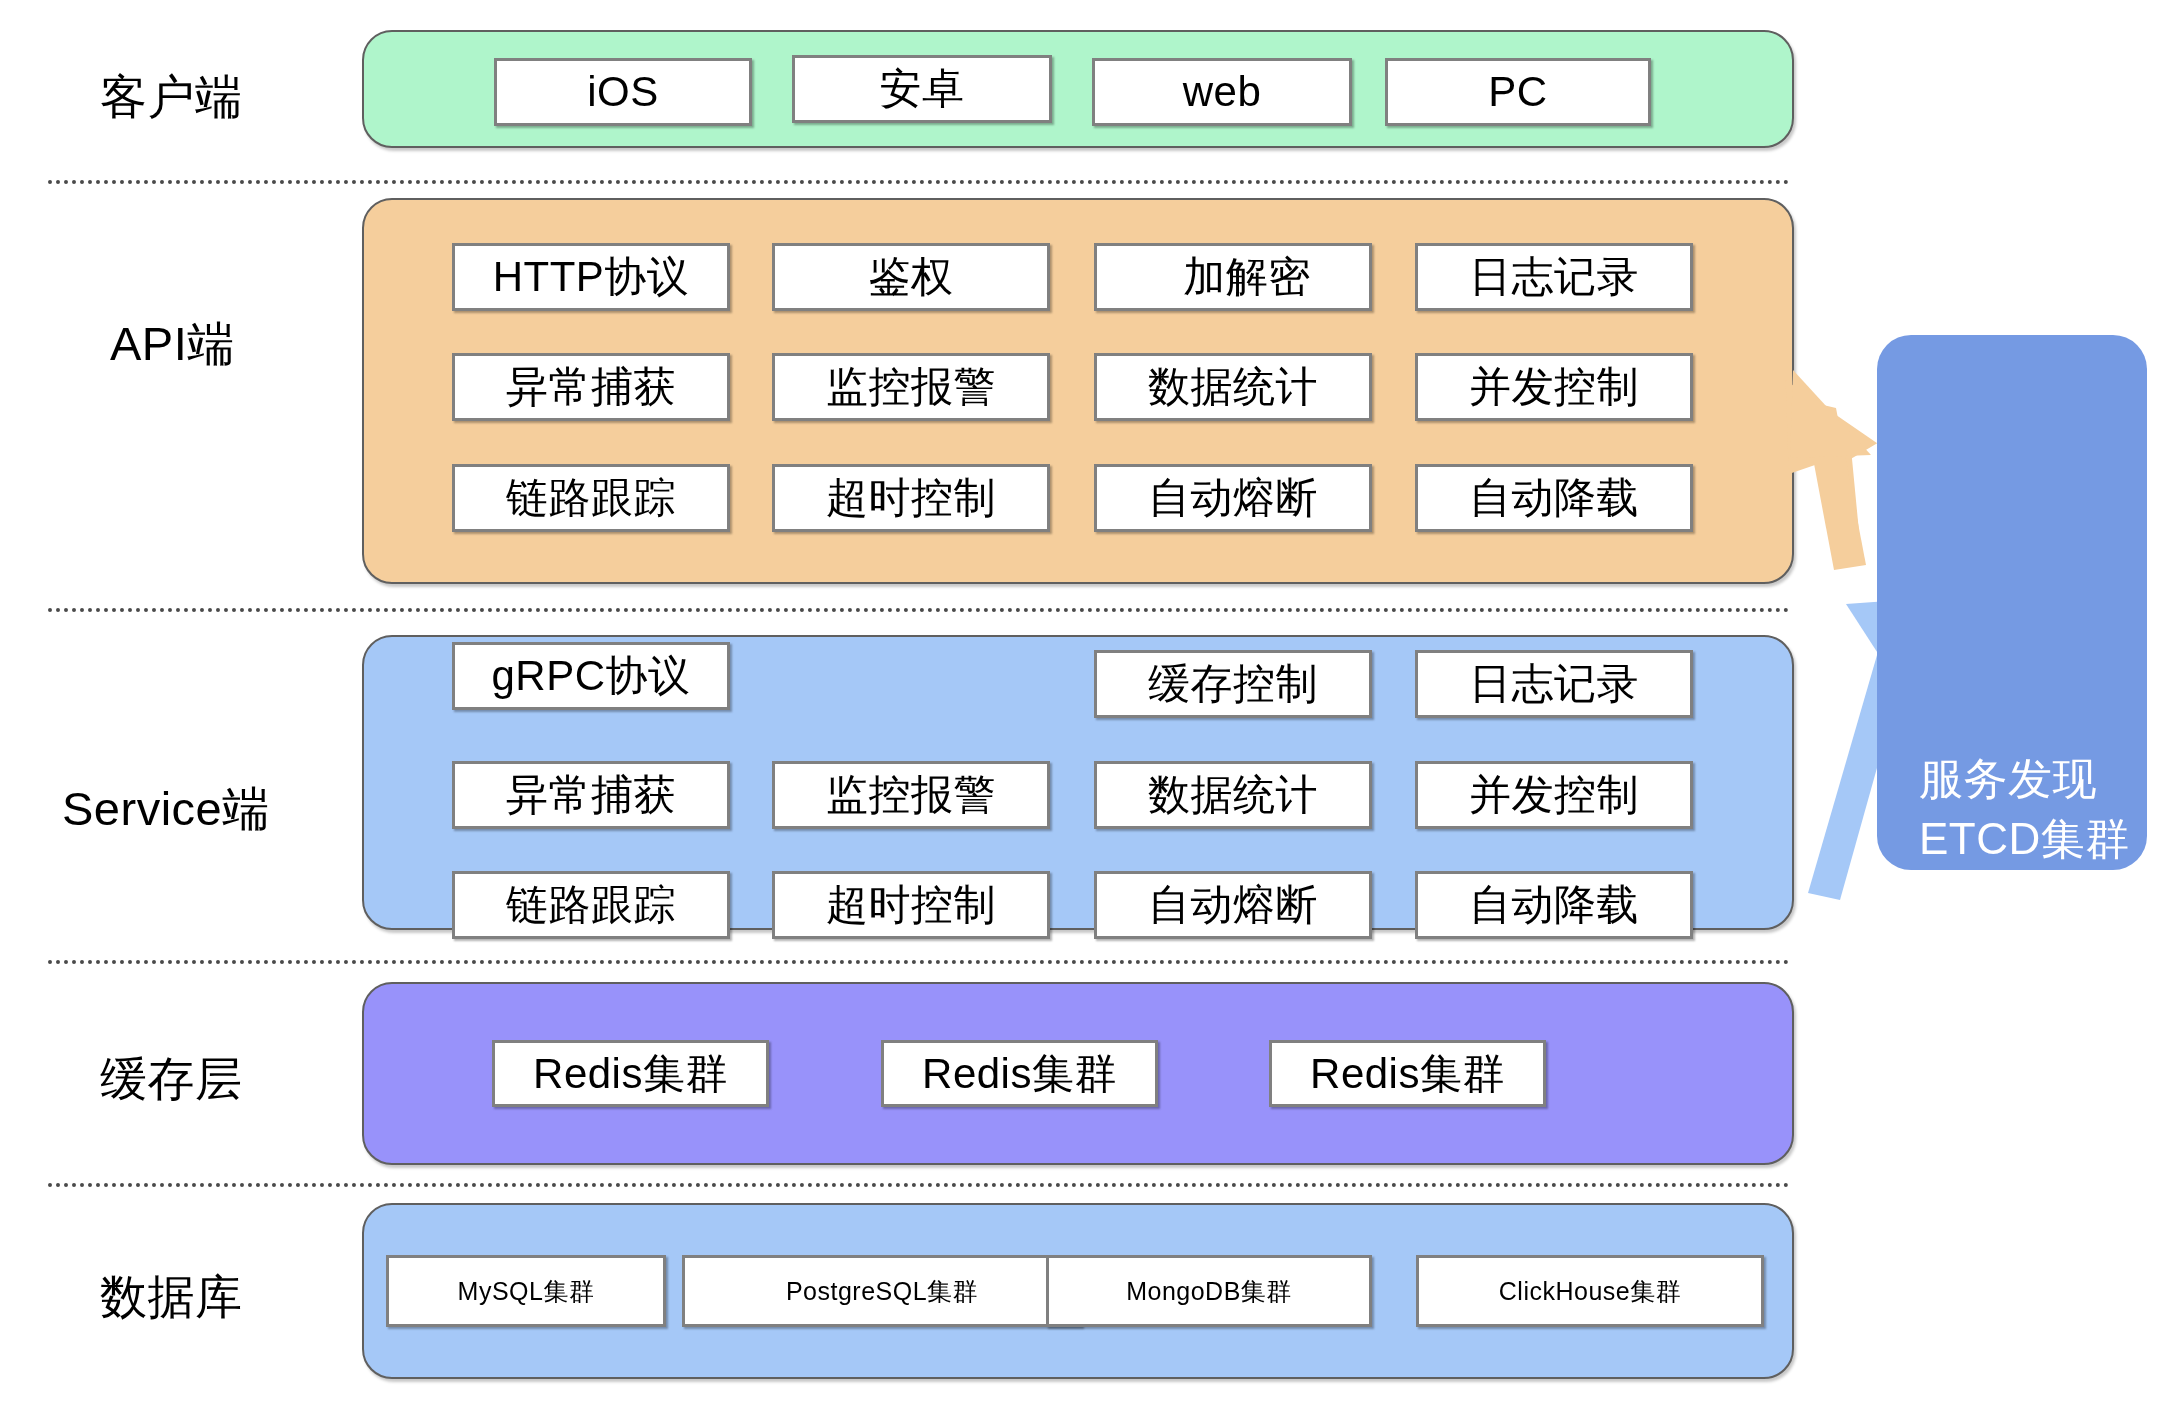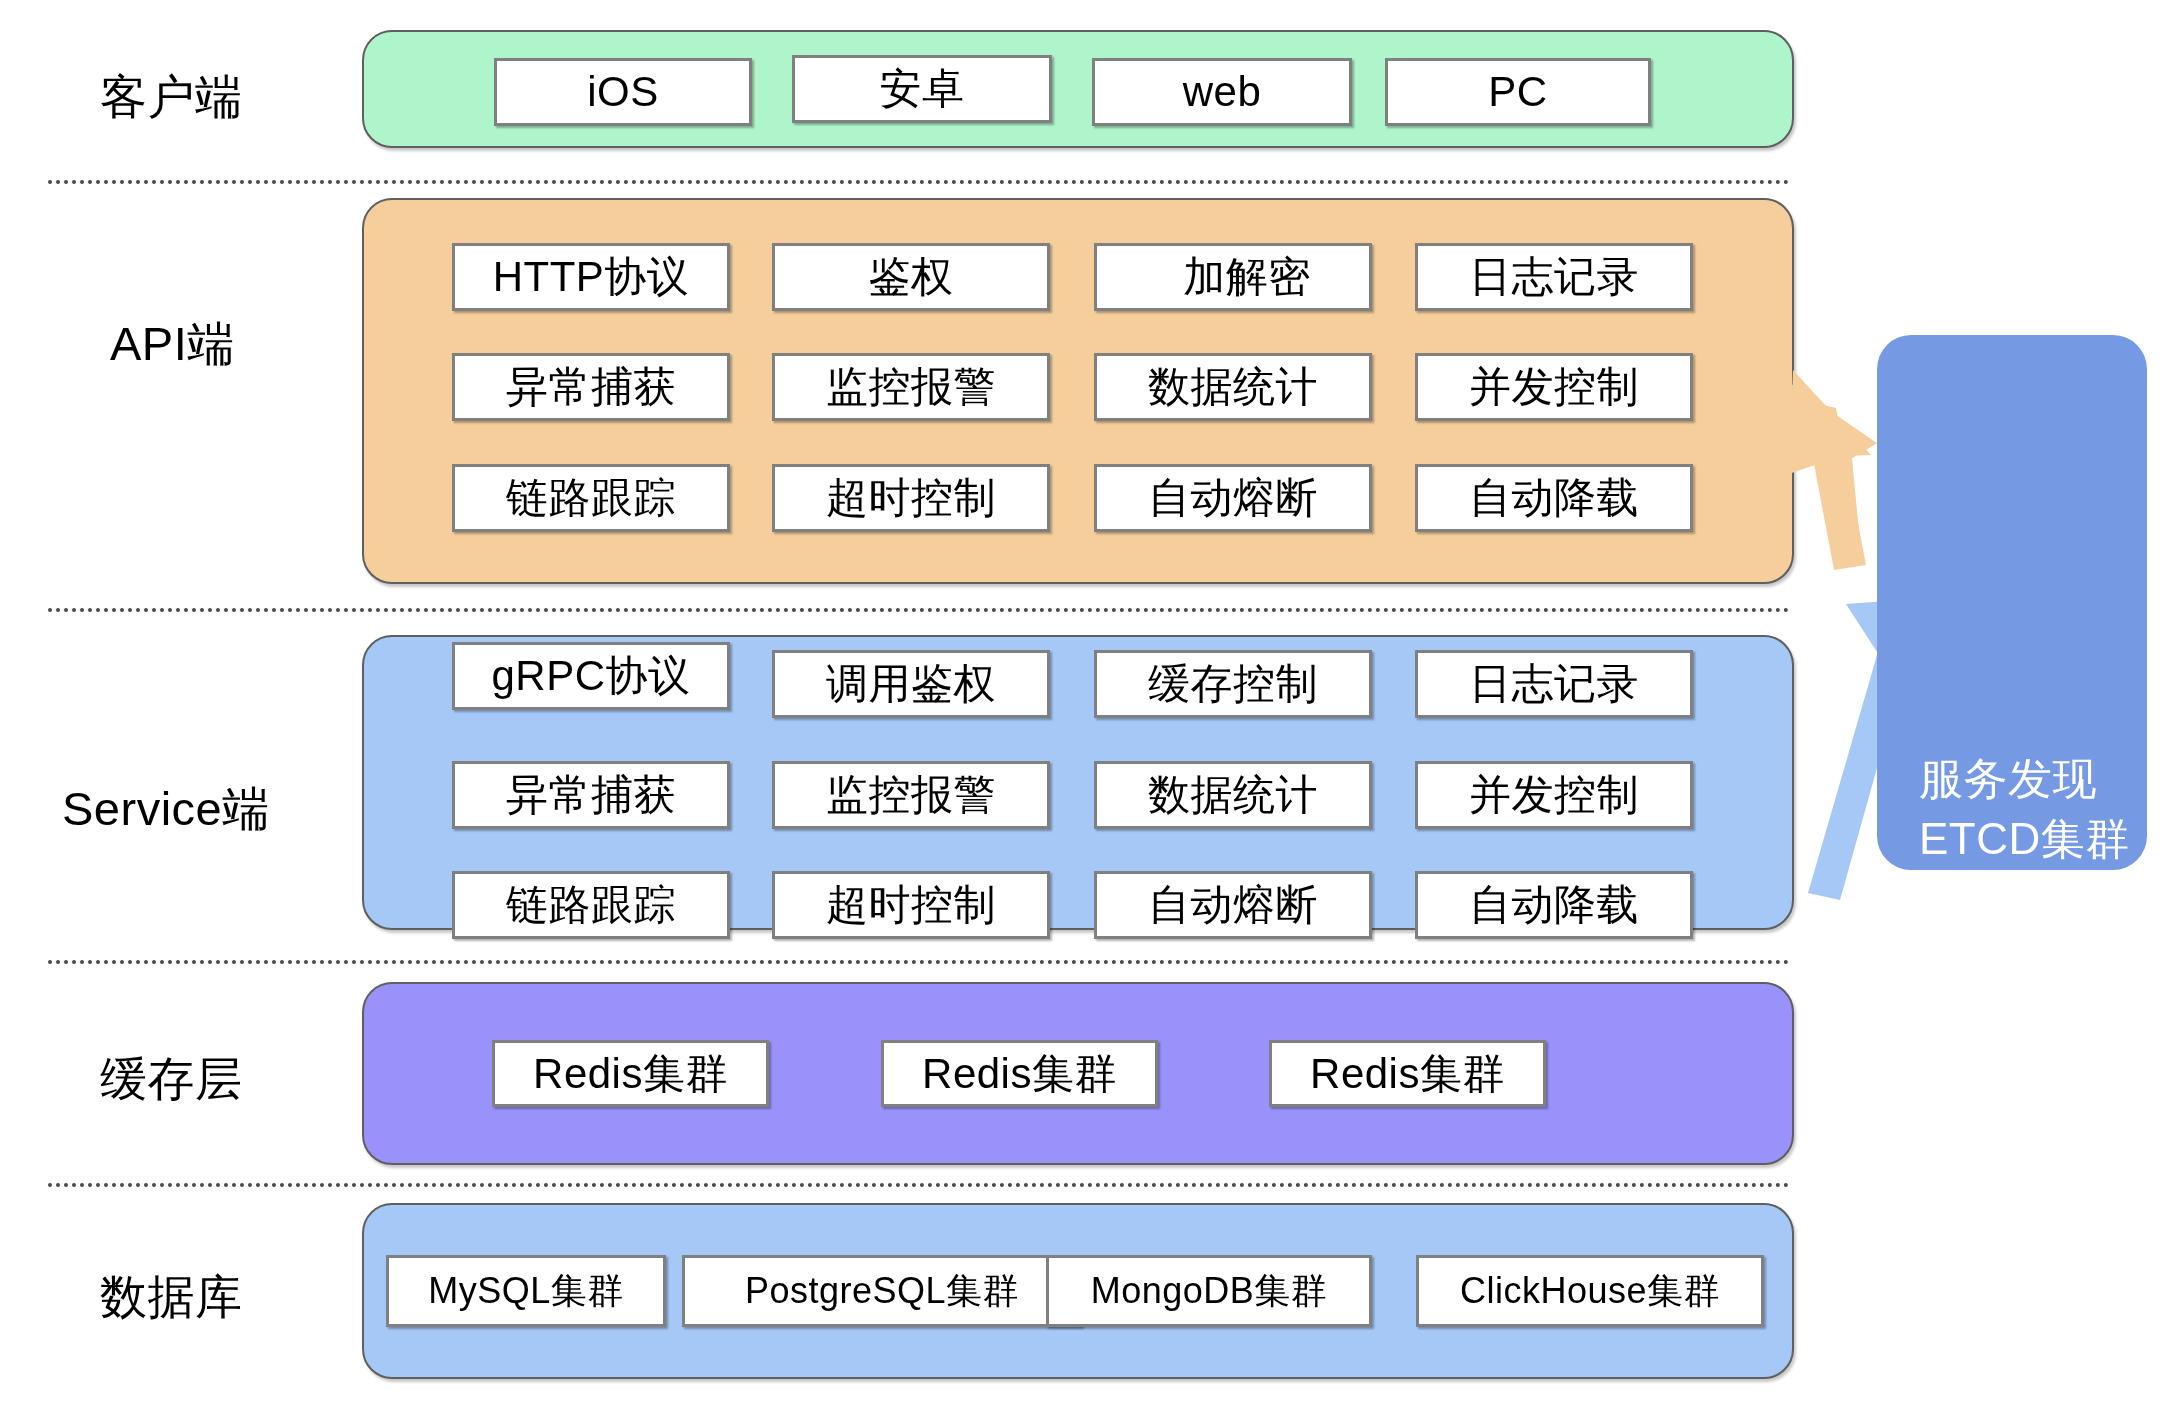--- a/index.html
+++ b/index.html
@@ -61,21 +61,21 @@
     border: 3px solid #808080;
     color: #000000;
     display: flex;
     align-items: center;
     justify-content: center;
     white-space: nowrap;
     box-shadow: 2px 2px 2px rgba(0,0,0,0.30);
     font-size: 42px;
     letter-spacing: 0.5px;
   }
-  .chip.small { font-size: 36px; }
+  .chip.small { font-size: 25px; }
 
   
   .etcd {
     position: absolute;
     box-sizing: border-box;
     background: #759AE3;
     border-radius: 34px;
     display: flex;
     align-items: flex-end;
     justify-content: flex-start;
@@ -139,21 +139,20 @@
   <div class="chip" style="left:1415px; top:353px; width:278px; height:68px;">并发控制</div>
 
   <div class="chip" style="left:452px; top:464px; width:278px; height:68px;">链路跟踪</div>
   <div class="chip" style="left:772px; top:464px; width:278px; height:68px;">超时控制</div>
   <div class="chip" style="left:1094px; top:464px; width:278px; height:68px;">自动熔断</div>
   <div class="chip" style="left:1415px; top:464px; width:278px; height:68px;">自动降载</div>
 
   <div class="layer service" style="left:362px; top:635px; width:1432px; height:295px;"></div>
 
   <div class="chip" style="left:452px; top:642px; width:278px; height:68px;">gRPC协议</div>
-  <div class="chip" style="left:772px; top:650px; width:278px; height:68px;">调用鉴权</div>
   <div class="chip" style="left:1094px; top:650px; width:278px; height:68px;">缓存控制</div>
   <div class="chip" style="left:1415px; top:650px; width:278px; height:68px;">日志记录</div>
 
   <div class="chip" style="left:452px; top:761px; width:278px; height:68px;">异常捕获</div>
   <div class="chip" style="left:772px; top:761px; width:278px; height:68px;">监控报警</div>
   <div class="chip" style="left:1094px; top:761px; width:278px; height:68px;">数据统计</div>
   <div class="chip" style="left:1415px; top:761px; width:278px; height:68px;">并发控制</div>
 
   <div class="chip" style="left:452px; top:871px; width:278px; height:68px;">链路跟踪</div>
   <div class="chip" style="left:772px; top:871px; width:278px; height:68px;">超时控制</div>

